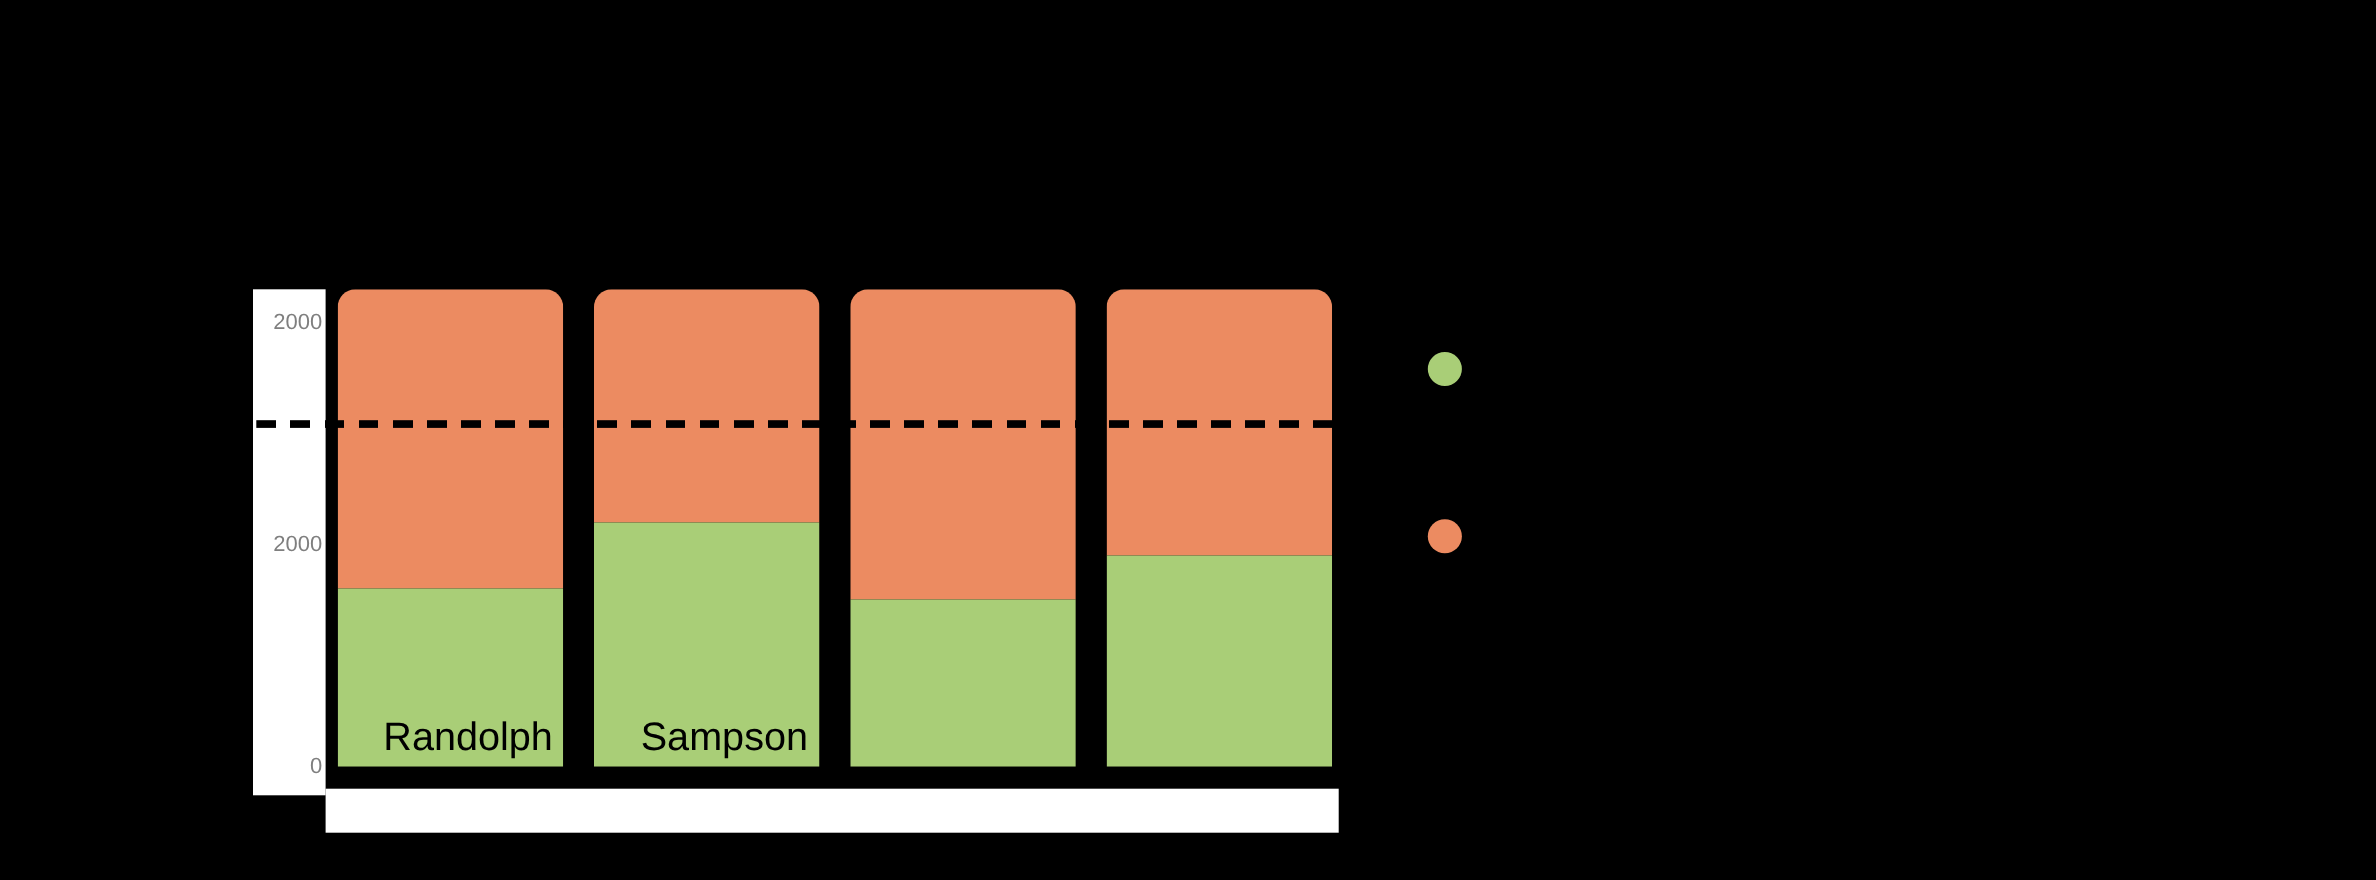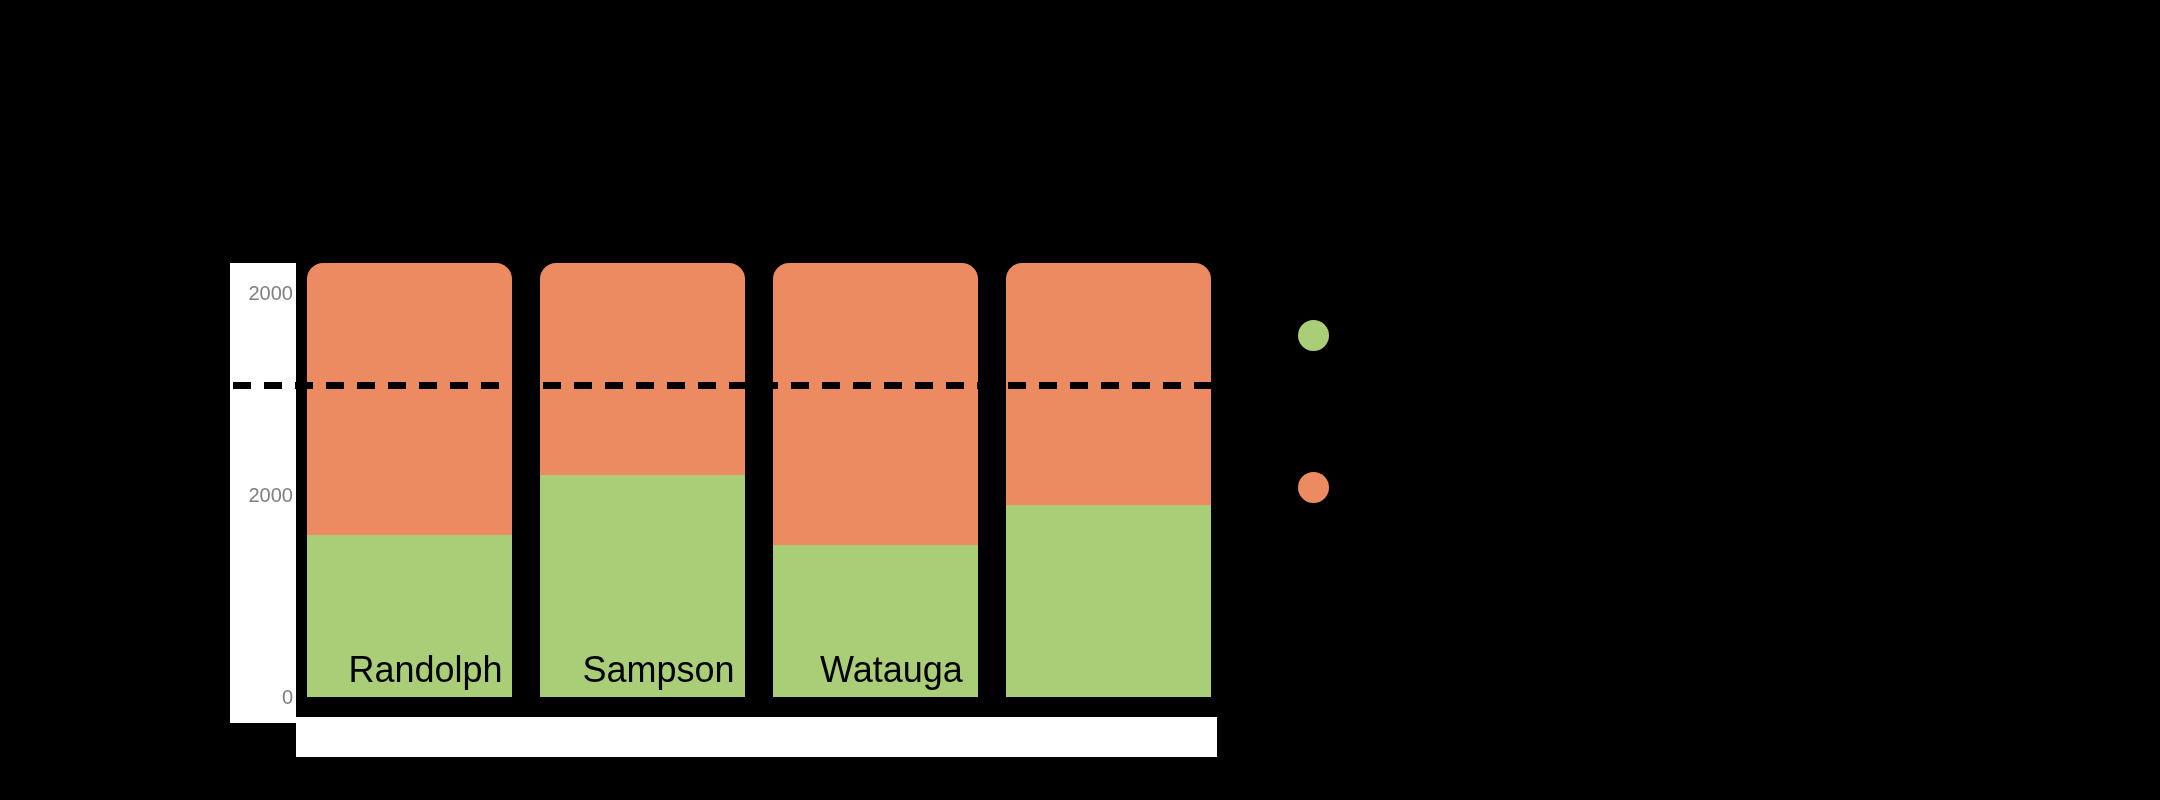--- a/index.html
+++ b/index.html
@@ -71,21 +71,20 @@
         <div class="bar-label" style="color: rgb(0, 0, 0);">Randolph</div>
       </div>
       <div class="bar" style="left: 540px; width: 205px; top: 262.7px; height: 434.3px;">
         <div class="seg" style="height: 212.1px; background: rgb(236, 139, 97);"></div>
         <div class="seg" style="height: 222.2px; background: rgb(169, 206, 119);"></div>
         <div class="bar-label" style="color: rgb(0, 0, 0);">Sampson</div>
       </div>
       <div class="bar" style="left: 773px; width: 205px; top: 262.7px; height: 434.3px;">
         <div class="seg" style="height: 282.8px; background: rgb(236, 139, 97);"></div>
         <div class="seg" style="height: 151.5px; background: rgb(169, 206, 119);"></div>
-        <div class="bar-label" style="color: rgb(0, 0, 0);">Watauga</div>
       </div>
       <div class="bar" style="left: 1006px; width: 205px; top: 262.7px; height: 434.3px;">
         <div class="seg" style="height: 242.4px; background: rgb(236, 139, 97);"></div>
         <div class="seg" style="height: 191.9px; background: rgb(169, 206, 119);"></div>
       </div>
     </div>
   <div id="ref-line" class="ref-line" style="left: 233px; width: 979px; top: 382.42px; background: repeating-linear-gradient(to right, rgb(0, 0, 0) 0px, rgb(0, 0, 0) 18px, transparent 18px, transparent 31px);"></div>
   <div id="legend">
       <div class="legend-swatch" style="left: 1298px; top: 320px; background: rgb(169, 206, 119);"></div>
       <div class="legend-swatch" style="left: 1298px; top: 472px; background: rgb(236, 139, 97);"></div>

